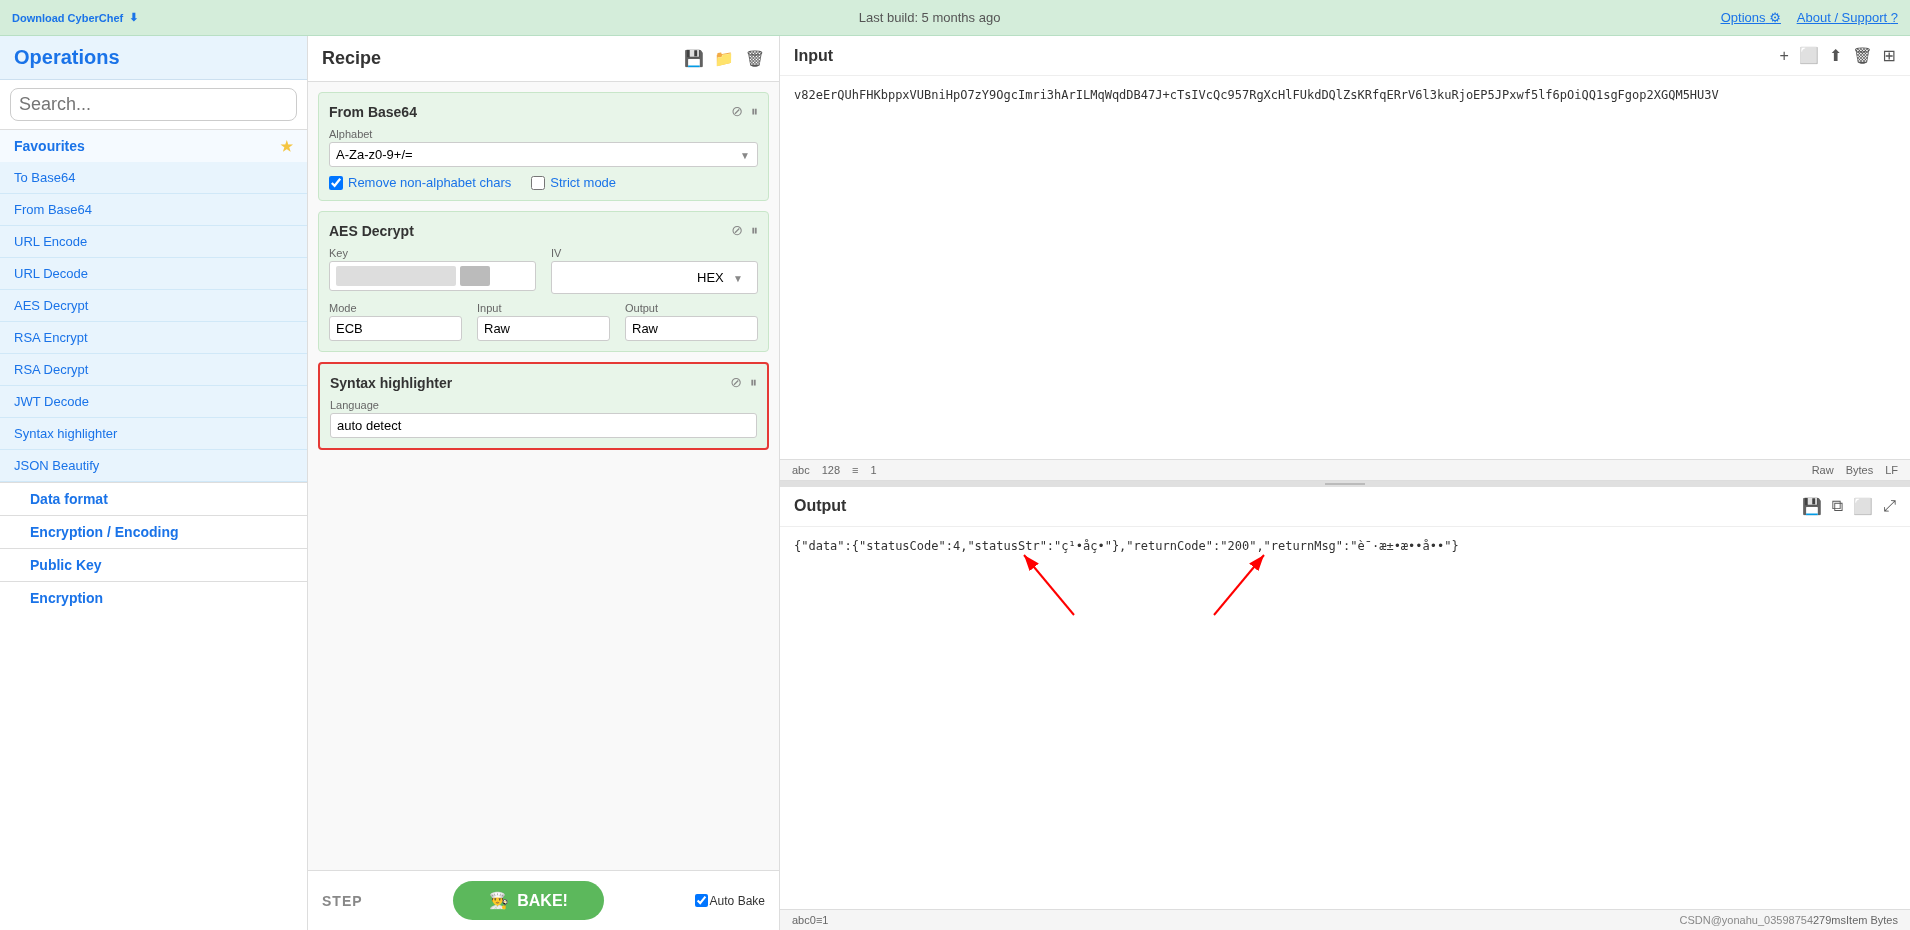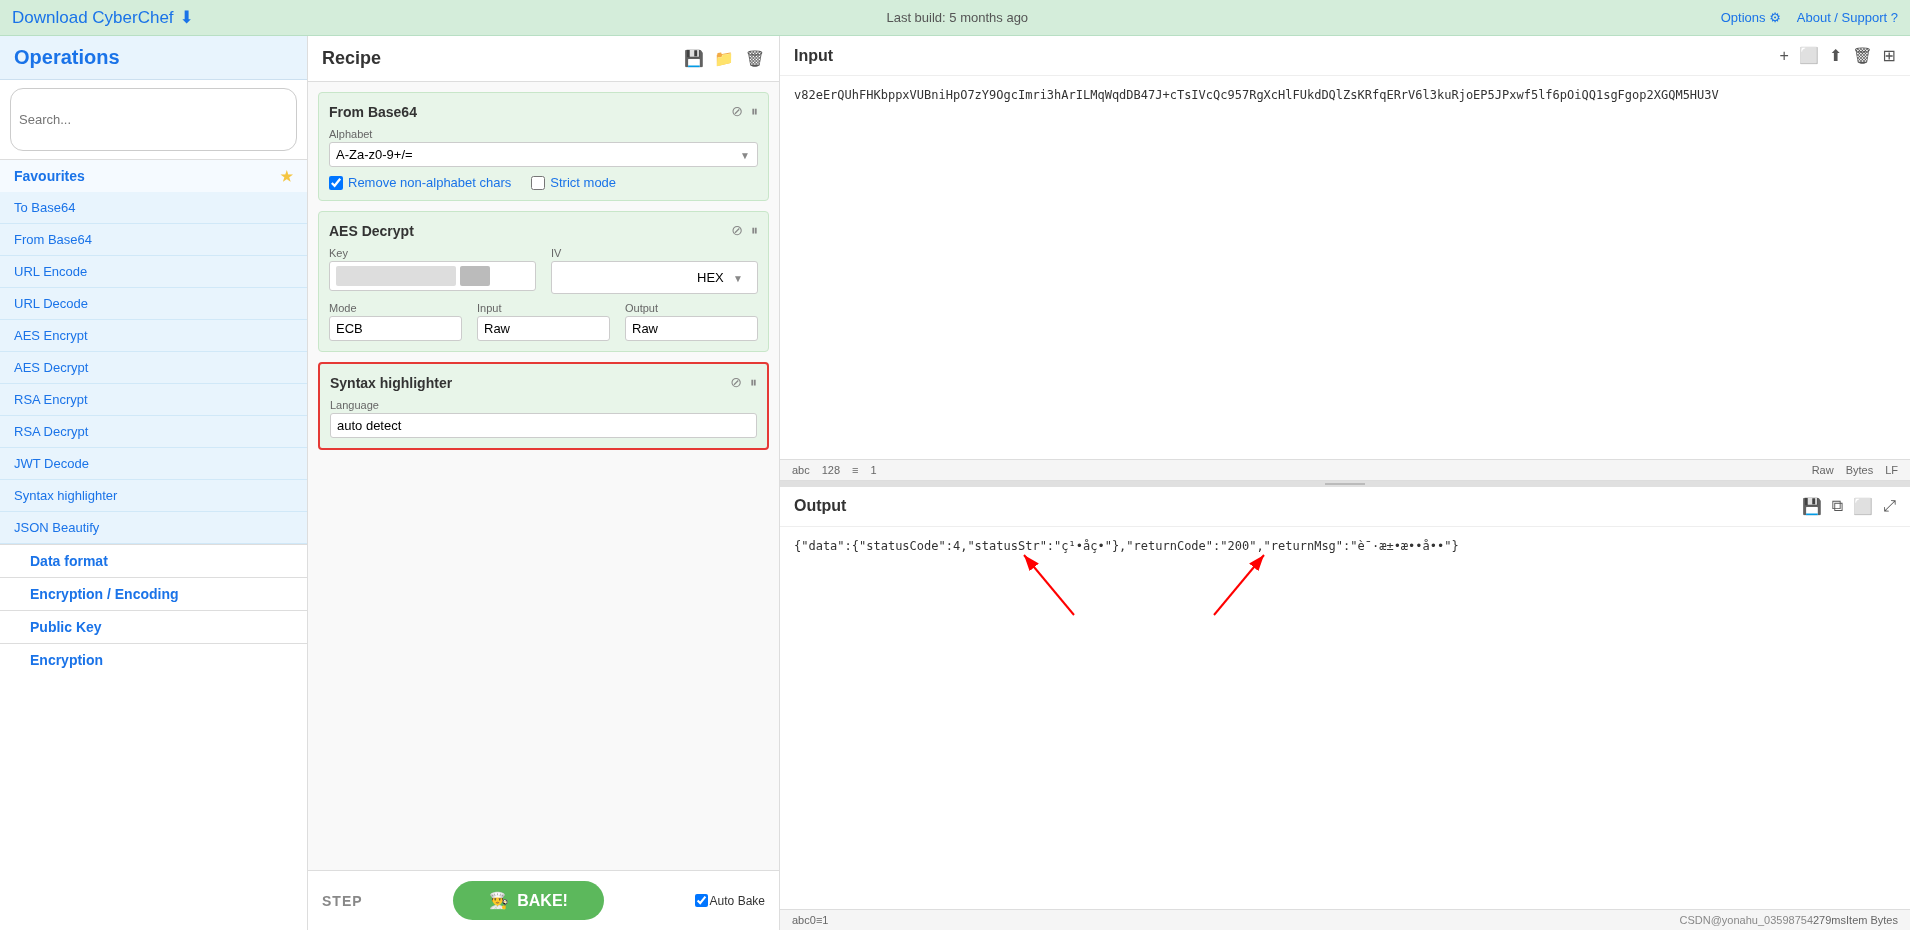--- a/index.html
+++ b/index.html
@@ -3,42 +3,42 @@
   <meta charset="utf-8">
   <style>
     * { box-sizing: border-box; margin: 0; padding: 0; }
     body { font-family: Arial, sans-serif; font-size: 13px; background: #fff; overflow: hidden; width: 1910px; height: 930px; }
 
     
     .topbar {
       display: flex; align-items: center; justify-content: space-between;
       background: #d4edda; height: 36px; padding: 0 12px; border-bottom: 1px solid #b8dfc4;
     }
-    .topbar-left { display: flex; align-items: center; gap: 6px; color: #1a73e8; font-size: 17px; font-weight: normal; }
+    .topbar-left { display: flex; align-items: center; gap: 6px; color: #1a73e8; font-size: 11px; font-weight: bold; }
     .topbar-center { color: #555; font-size: 13px; }
     .topbar-right { display: flex; align-items: center; gap: 16px; color: #1a73e8; font-size: 13px; }
-    .topbar-right span { cursor: pointer; }
+    .topbar-right span { cursor: pointer; text-decoration: underline; }
 
     
     .main { display: flex; height: calc(930px - 36px); }
 
     
     .sidebar {
       width: 308px; min-width: 308px; background: #fff; border-right: 1px solid #ddd;
       display: flex; flex-direction: column; overflow: hidden;
     }
     .sidebar-ops-header {
       background: #e8f4fd; padding: 10px 14px; font-size: 20px; font-weight: bold; color: #1a73e8;
       border-bottom: 1px solid #cce0f0;
     }
     .sidebar-search {
       padding: 8px 10px; border-bottom: 1px solid #ddd;
     }
     .sidebar-search input {
-      width: 100%; padding: 23px 8px; border: 1px solid #ccc; border-radius: 13px; font-size: 13px;
+      width: 100%; padding: 5px 8px; border: 1px solid #ccc; border-radius: 8px; font-size: 18px;
       outline: none;
     }
     .sidebar-list { overflow-y: auto; flex: 1; }
     .sidebar-section-header {
       display: flex; align-items: center; justify-content: space-between;
       padding: 8px 14px; font-weight: bold; color: #1a73e8; font-size: 14px;
       background: #f5faff;
     }
     .sidebar-item {
       padding: 8px 14px; color: #1a73e8; cursor: pointer; font-size: 13px;
@@ -209,23 +209,20 @@
       <div class="sidebar-item">
         <span>From Base64</span>
       </div>
       <div class="sidebar-item">
         <span>URL Encode</span>
       </div>
       <div class="sidebar-item">
         <span>URL Decode</span>
       </div>
       <div class="sidebar-item">
-        <span>AES Encrypt</span>
-      </div>
-      <div class="sidebar-item">
         <span>AES Decrypt</span>
       </div>
       <div class="sidebar-item">
         <span>RSA Encrypt</span>
       </div>
       <div class="sidebar-item">
         <span>RSA Decrypt</span>
       </div>
       <div class="sidebar-item">
         <span>JWT Decode</span>

